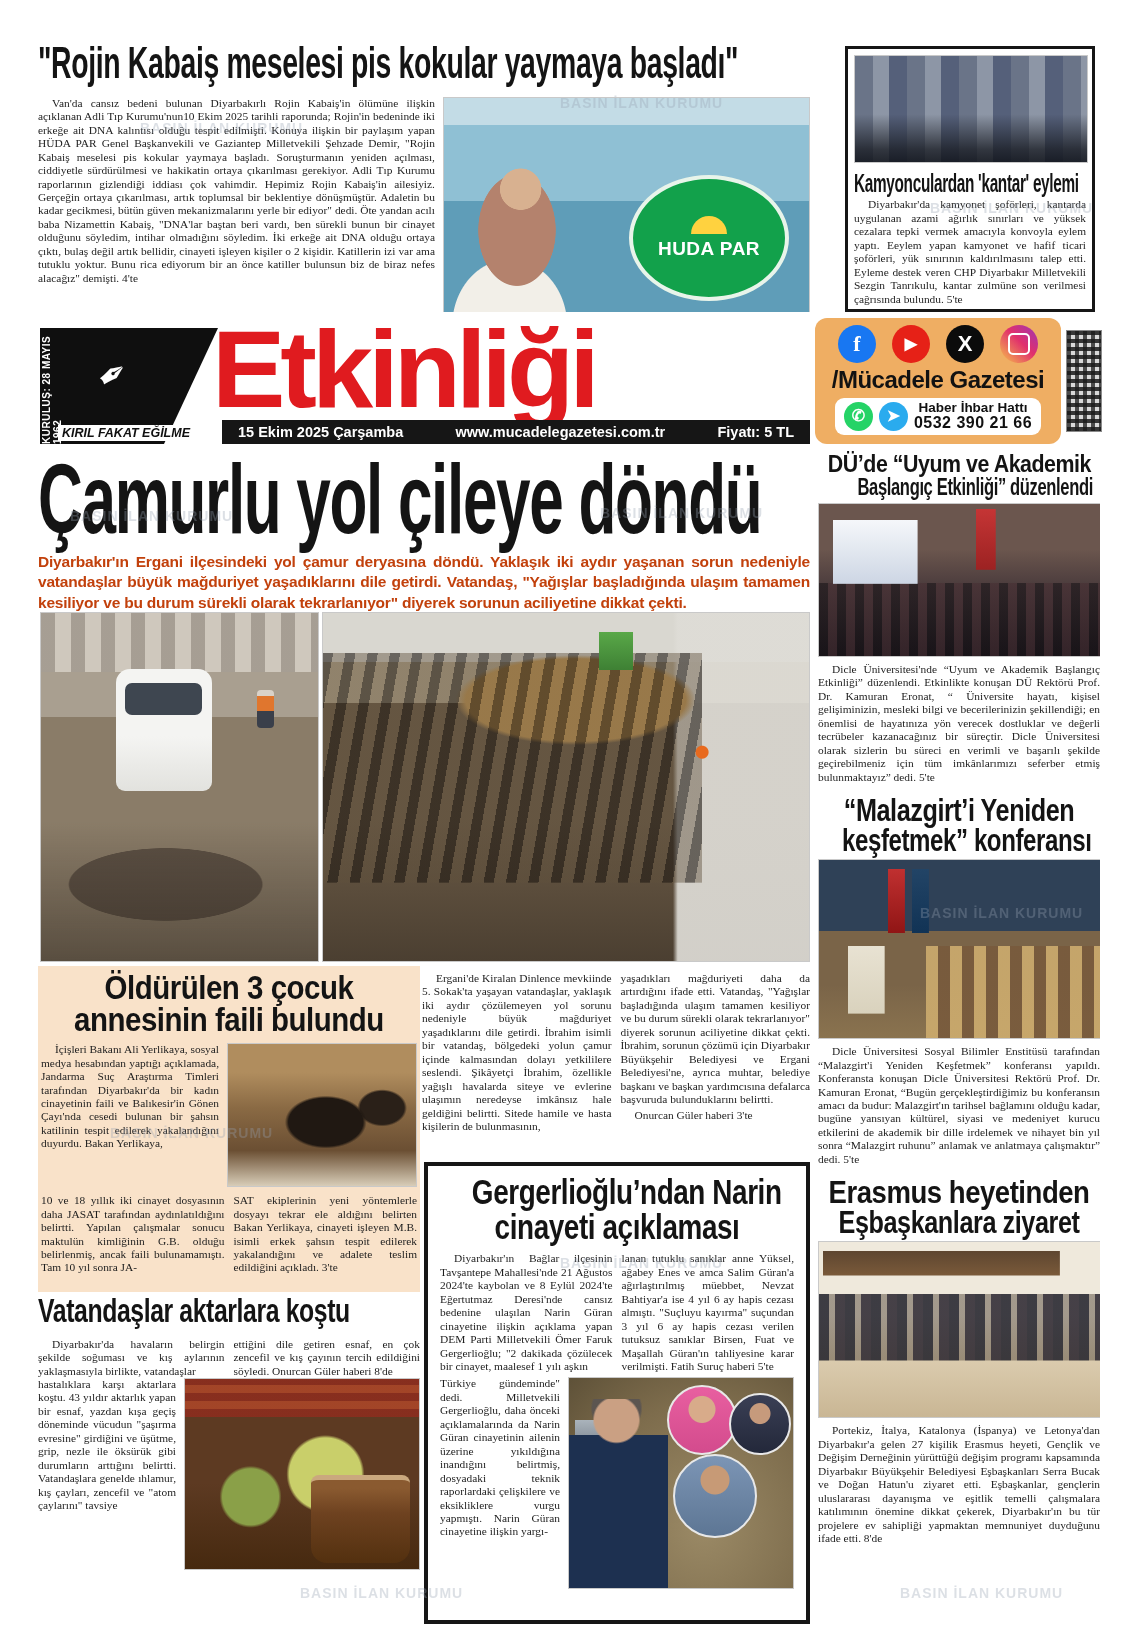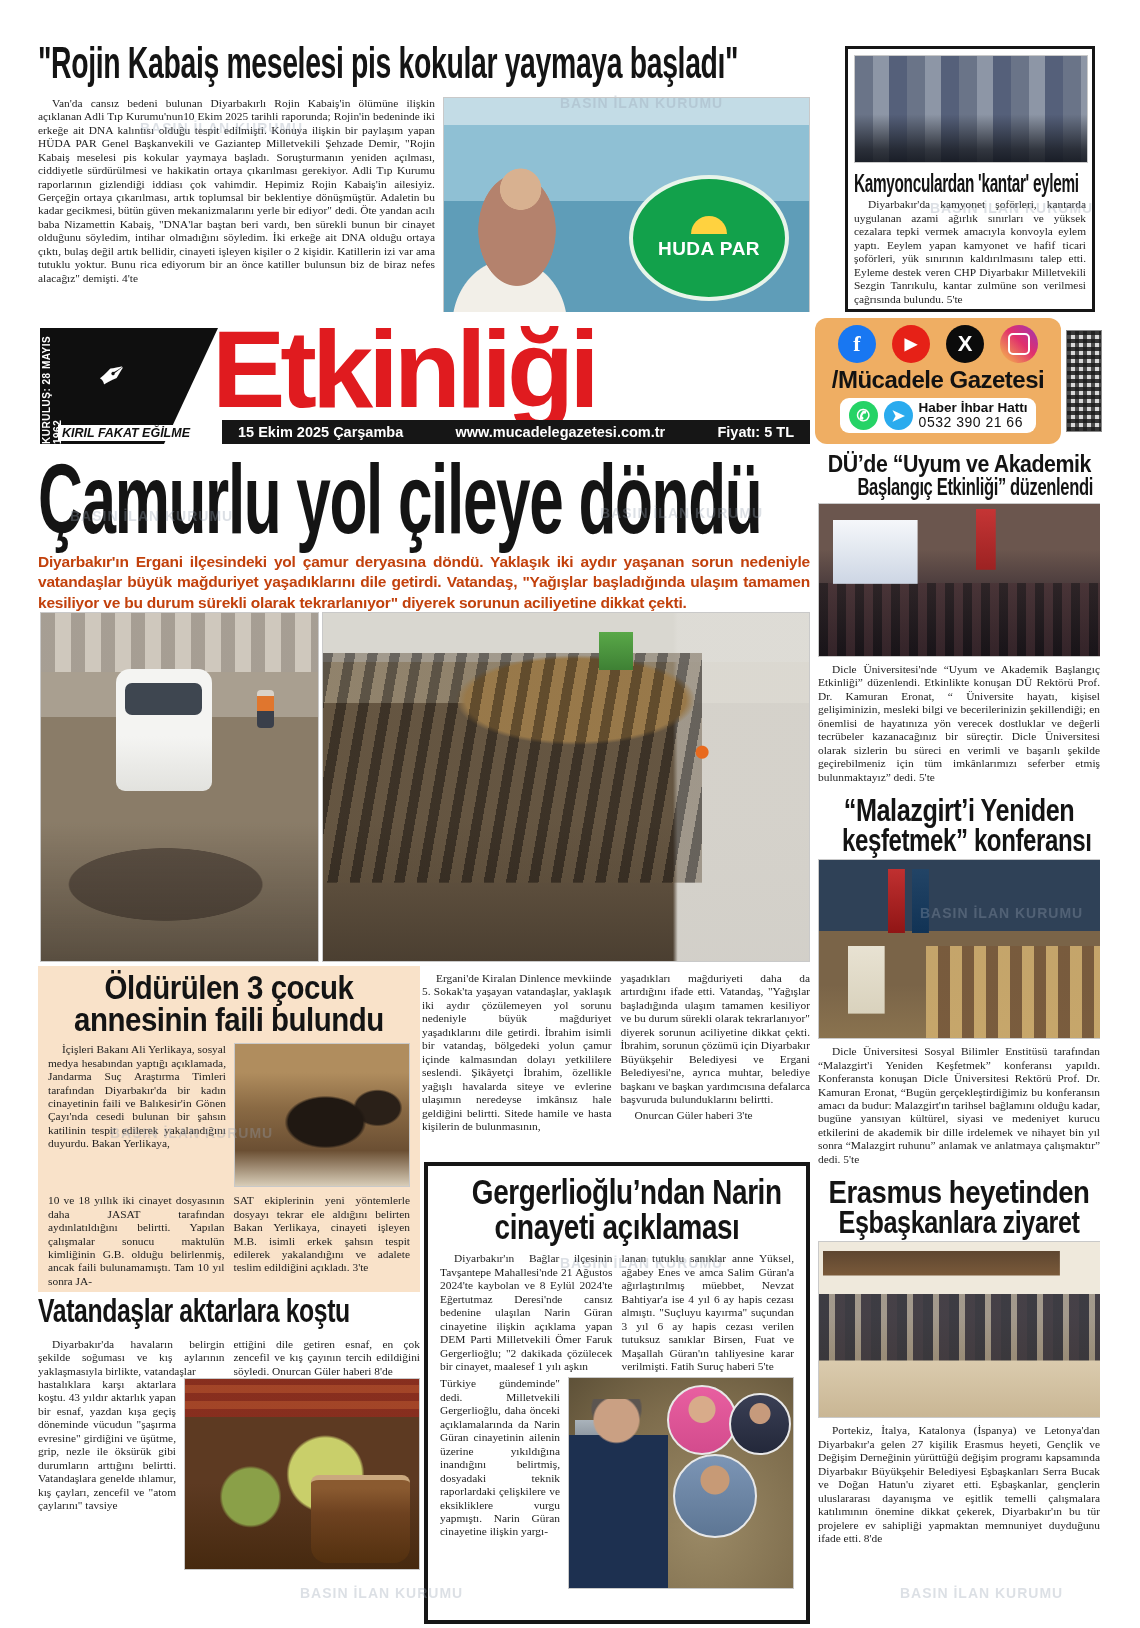--- a/index.html
+++ b/index.html
@@ -77,21 +77,21 @@
   .xx{background:#0b0b0b;}
   .ig{background:linear-gradient(45deg,#f7c24b,#e1306c 55%,#9b36b7);}
   .ig i{display:block;width:18px;height:18px;border:2.5px solid #fff;border-radius:5px;}
   #handle{font-weight:700;font-size:24px;color:#121212;margin:3px 0 4px;letter-spacing:-.5px;}
   #hotline{background:#fff;border-radius:9px;display:flex;align-items:center;gap:6px;
       padding:3px 9px;}
   .sic.sm{width:29px;height:29px;font-size:16px;}
   .wa{background:#25d366;}
   .tg{background:#2aabee;font-size:14px;}
   #hotline .lbl{font-weight:700;font-size:13.5px;color:#111;text-align:center;line-height:1.05;}
-  #hotline .num{font-weight:400;font-size:14px;color:#111;letter-spacing:.5px;line-height:1.05;}
+  #hotline .num{font-weight:700;font-size:16px;color:#111;letter-spacing:.5px;line-height:1.05;}
   #barcode{left:1066px;top:330px;width:34px;height:100px;border:1px solid #8a8a8a;
       background:
         repeating-linear-gradient(0deg,rgba(25,25,25,.85) 0 4px,rgba(0,0,0,0) 4px 8px),
         repeating-linear-gradient(90deg,#4a4a4a 0 4px,#d8d8d8 4px 8px);}
   
   #lead-hl{left:38px;top:450px;}
   #lead-hl .hl{font-size:94px;letter-spacing:-2px;transform:scale(.66,1.04);}
   #lede{left:38px;top:552px;width:772px;font-weight:700;font-size:15.5px;line-height:1.32;
       text-align:justify;color:#c2410c;letter-spacing:-.2px;margin:0;}
   #mainphoto{left:40px;top:612px;width:770px;height:348px;display:flex;gap:3px;}
@@ -112,21 +112,21 @@
       radial-gradient(circle 8px at 78% 40%,#e86a1e 0 6px,rgba(0,0,0,0) 7px),
       linear-gradient(#59a848,#3e8034) no-repeat 61% 6%/7% 11%,
       repeating-linear-gradient(100deg,rgba(30,24,18,.6) 0 10px,rgba(95,80,60,.45) 10px 22px) no-repeat 0 34%/78% 66%,
       radial-gradient(ellipse 200px 75px at 52% 25%,#c79a55 0 55%,rgba(0,0,0,0) 60%),
       linear-gradient(90deg,rgba(0,0,0,0) 72%,rgba(222,220,214,.92) 73%),
       linear-gradient(180deg,#d9d7d0 0 14%,#b9ac93 14% 26%,#6a5a46 26% 60%,#4b3f31 100%);}
   
   #continuation{left:422px;top:972px;width:388px;height:190px;overflow:hidden;}
   
   #sec-murder{left:38px;top:966px;width:382px;height:326px;background:#f9e2c9;
-      padding:6px 10px;box-sizing:border-box;overflow:hidden;}
+      padding:6px 3px;box-sizing:border-box;overflow:hidden;}
   #murder-hl .hl{font-size:31px;transform:scale(.95,1.05);}
   #murder-row{margin-top:8px;}
   #murder-intro{width:178px;flex:none;}
   #ph-cave{flex:1;height:142px;
     background:
       radial-gradient(ellipse 62px 40px at 52% 55%,#201812 0 60%,rgba(0,0,0,0) 66%),
       radial-gradient(ellipse 40px 30px at 82% 45%,#2a2018 0 55%,rgba(0,0,0,0) 62%),
       linear-gradient(180deg,#b08d5e 0 20%,#8a6a44 45%,#6b4f33 75%,#d8cdb8 100%);}
   #murder-cols{margin-top:7px;justify-content:space-between;}
   

